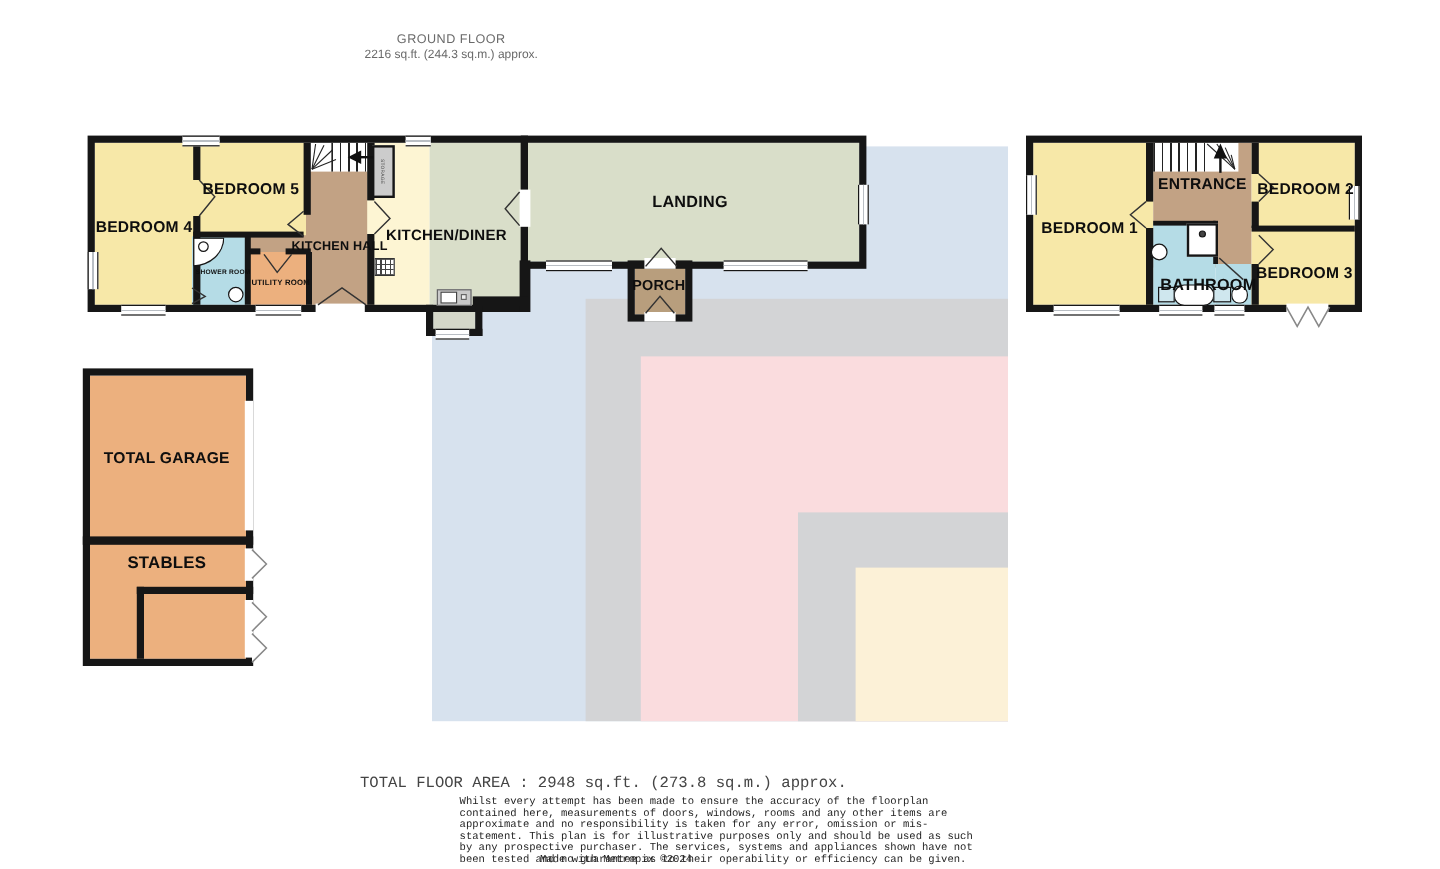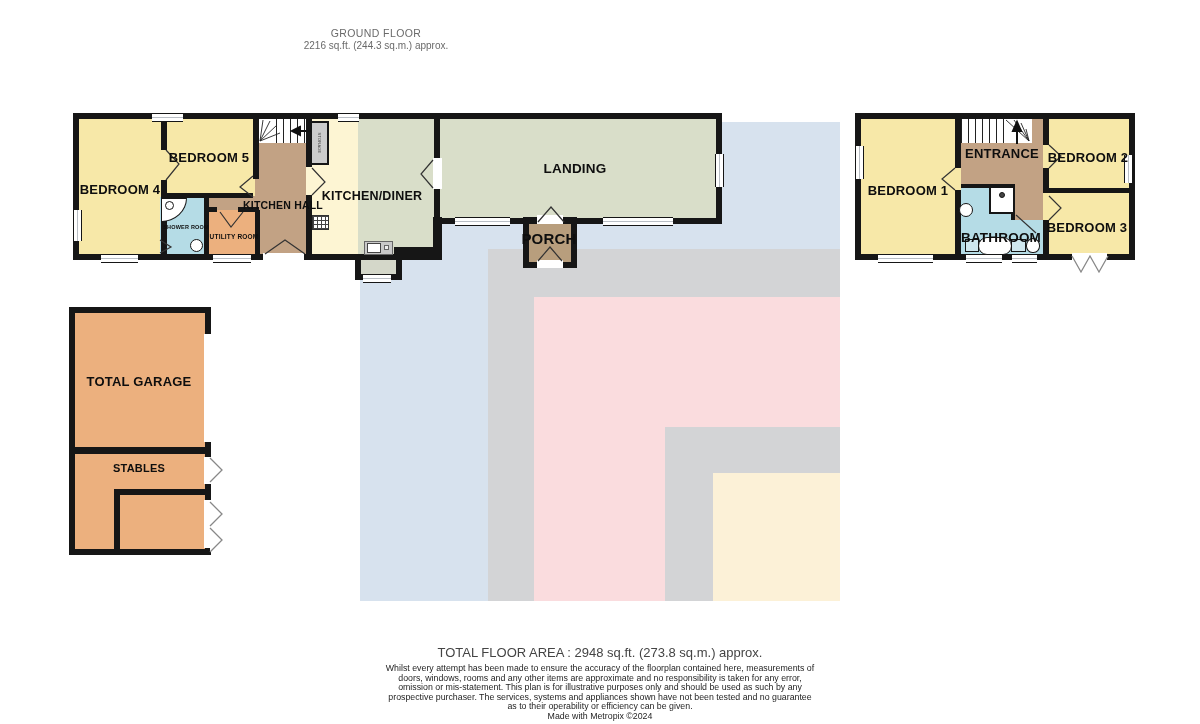--- a/index.html
+++ b/index.html
@@ -17,21 +17,21 @@
   .stairs{position:absolute;background:#fff;
           background-image:repeating-linear-gradient(90deg,#222 0px,#222 1.3px,transparent 1.3px,transparent 7px);}
   .fanpatch{position:absolute;background:#fff;}
   .lbl{position:absolute;transform:translate(-50%,-50%);font-weight:bold;color:#0e0e0e;
        white-space:nowrap;letter-spacing:0.2px;}
   .hdr{position:absolute;text-align:center;color:#6a6a6a;line-height:1.25;}
   .hdr .t{font-size:10.5px;letter-spacing:0.4px;}
   .hdr .a{font-size:10px;}
   .fixture{position:absolute;box-sizing:border-box;background:#fff;border:1.5px solid #161616;}
   svg.overlay{position:absolute;left:0;top:0;pointer-events:none;}
-  .footer{position:absolute;text-align:center;color:#222;}
+  .footer{position:absolute;text-align:left;color:#222;font-family:Liberation Mono, monospace;}
 </style>
 </head>
 <body>
 
 <div id="canvas">
 
   <div class="bg" style="left:360px;top:122px;width:480px;height:479px;background:#d7e2ee;"></div>
   <div class="bg" style="left:488px;top:249px;width:352px;height:352px;background:#d3d4d6;"></div>
   <div class="bg" style="left:534px;top:297px;width:306px;height:304px;background:#fadcde;"></div>
   <div class="bg" style="left:665px;top:427px;width:175px;height:174px;background:#d3d4d6;"></div>
@@ -187,26 +187,26 @@
   </svg>
 
   <div class="lbl" style="left:120px;top:189px;font-size:13px;">BEDROOM 4</div>
   <div class="lbl" style="left:209px;top:157px;font-size:13px;">BEDROOM 5</div>
   <div class="lbl" style="left:186px;top:227px;font-size:5.5px;">SHOWER ROOM</div>
   <div class="lbl" style="left:234px;top:236px;font-size:6.5px;">UTILITY ROOM</div>
   <div class="lbl" style="left:283px;top:205px;font-size:10.5px;">KITCHEN HALL</div>
   <div class="lbl" style="left:319px;top:143px;font-size:4px;writing-mode:vertical-rl;color:#444;font-weight:normal;">STORAGE</div>
   <div class="lbl" style="left:372px;top:196px;font-size:12.5px;">KITCHEN/DINER</div>
   <div class="lbl" style="left:575px;top:168px;font-size:13.5px;">LANDING</div>
-  <div class="lbl" style="left:549px;top:238px;font-size:15px;">PORCH</div>
+  <div class="lbl" style="left:549px;top:238px;font-size:12px;">PORCH</div>
   <div class="lbl" style="left:139px;top:381px;font-size:13px;">TOTAL GARAGE</div>
-  <div class="lbl" style="left:139px;top:468px;font-size:11px;">STABLES</div>
+  <div class="lbl" style="left:139px;top:468px;font-size:14px;">STABLES</div>
   <div class="lbl" style="left:908px;top:190px;font-size:13px;">BEDROOM 1</div>
   <div class="lbl" style="left:1002px;top:153px;font-size:13px;">ENTRANCE</div>
   <div class="lbl" style="left:1088px;top:157px;font-size:13px;">BEDROOM 2</div>
-  <div class="lbl" style="left:1001px;top:237px;font-size:13.5px;">BATHROOM</div>
+  <div class="lbl" style="left:1001px;top:237px;font-size:13.5px;padding-left:12px;">BATHROOM</div>
   <div class="lbl" style="left:1087px;top:227px;font-size:13px;">BEDROOM 3</div>
 
   <div class="footer" style="left:300px;top:645px;width:600px;font-size:13px;color:#444;">TOTAL FLOOR AREA : 2948 sq.ft. (273.8 sq.m.) approx.</div>
   <div class="footer" style="left:383px;top:664px;width:434px;font-size:8.8px;line-height:1.08;color:#1e1e1e;">Whilst every attempt has been made to ensure the accuracy of the floorplan contained here, measurements of doors, windows, rooms and any other items are approximate and no responsibility is taken for any error, omission or mis-statement. This plan is for illustrative purposes only and should be used as such by any prospective purchaser. The services, systems and appliances shown have not been tested and no guarantee as to their operability or efficiency can be given.</div>
   <div class="footer" style="left:450px;top:711px;width:300px;font-size:8.8px;color:#1e1e1e;">Made with Metropix ©2024</div>
 
 </div>
 
 </body></html>

